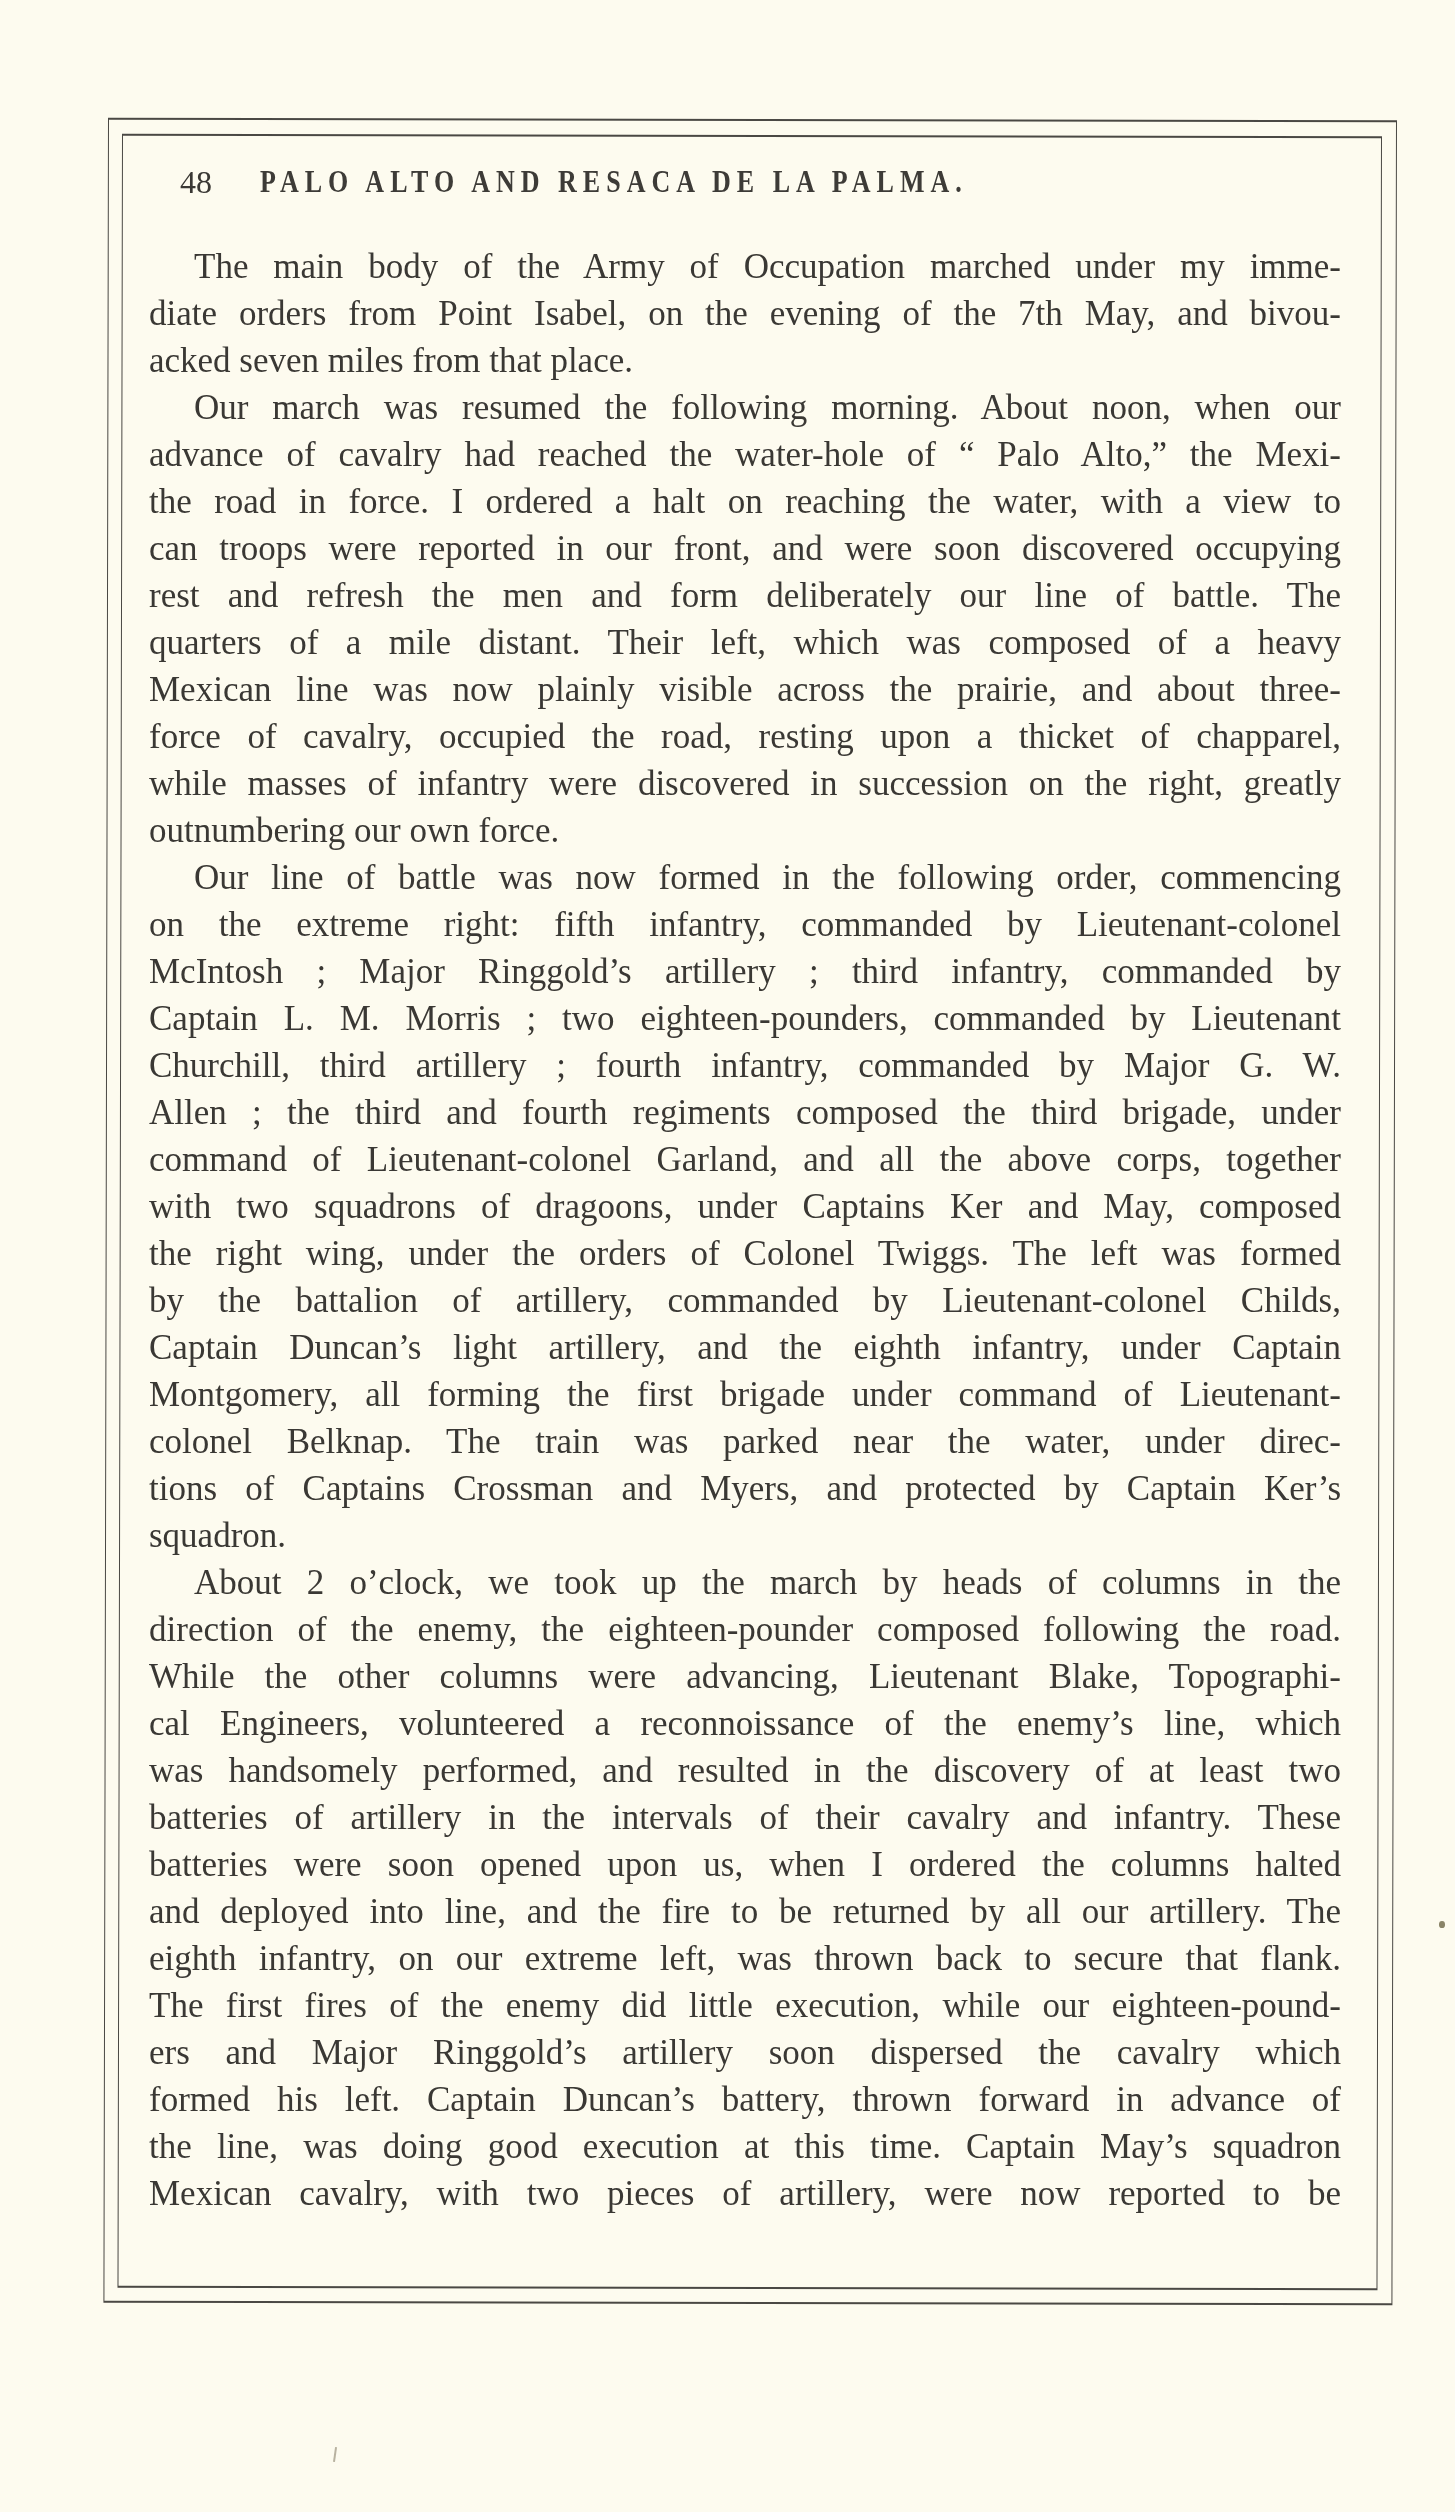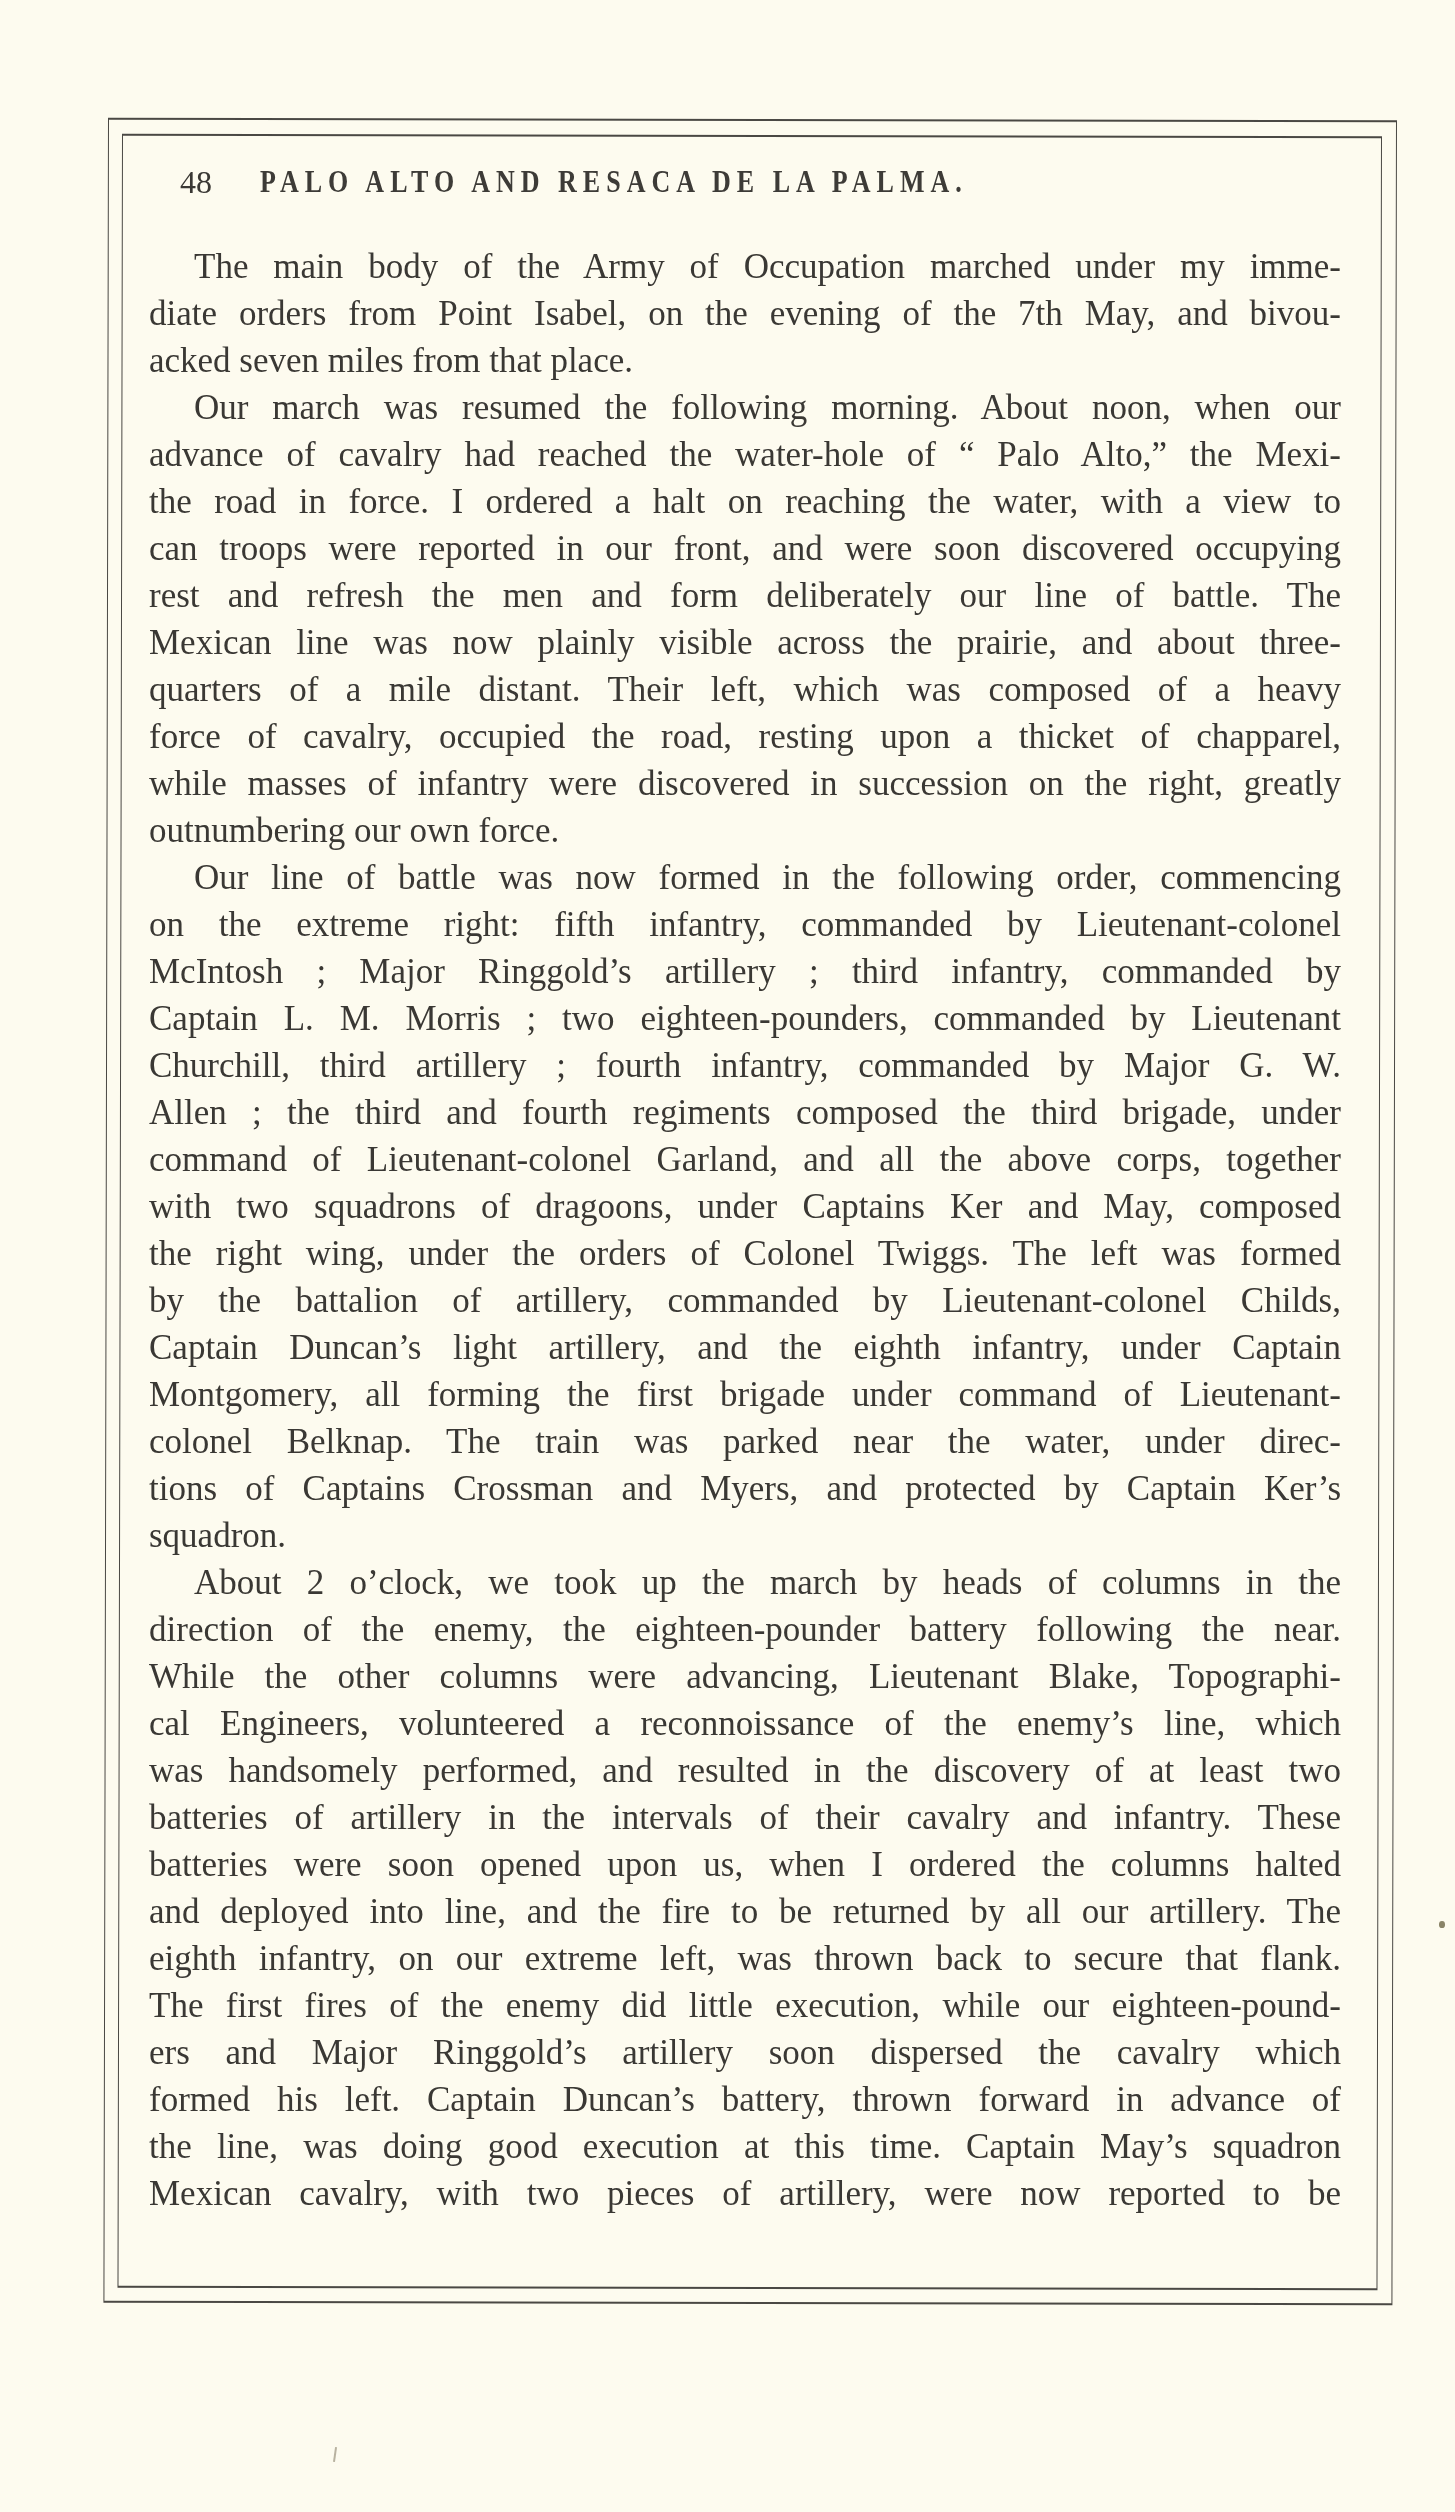--- a/index.html
+++ b/index.html
@@ -118,42 +118,42 @@
 
 <div class="text-block" id="text-block">
     <span class="line indent">The main body of the Army of Occupation marched under my imme-</span>
     <span class="line">diate orders from Point Isabel, on the evening of the 7th May, and bivou-</span>
     <span class="line last">acked seven miles from that place.</span>
     <span class="line indent">Our march was resumed the following morning.  About noon, when our</span>
     <span class="line">advance of cavalry had reached the water-hole of “ Palo Alto,” the Mexi-</span>
     <span class="line">the road in force.  I ordered a halt on reaching the water, with a view to</span>
     <span class="line">can troops were reported in our front, and were soon discovered occupying</span>
     <span class="line">rest and refresh the men and form deliberately our line of battle.  The</span>
+    <span class="line">quarters of a mile distant.  Their left, which was composed of a heavy</span>
     <span class="line">Mexican line was now plainly visible across the prairie, and about three-</span>
-    <span class="line">quarters of a mile distant.  Their left, which was composed of a heavy</span>
     <span class="line">force of cavalry, occupied the road, resting upon a thicket of chapparel,</span>
     <span class="line">while masses of infantry were discovered in succession on the right, greatly</span>
     <span class="line last">outnumbering our own force.</span>
     <span class="line indent">Our line of battle was now formed in the following order, commencing</span>
     <span class="line">on the extreme right: fifth infantry, commanded by Lieutenant-colonel</span>
     <span class="line">McIntosh ; Major Ringgold’s artillery ; third infantry, commanded by</span>
     <span class="line">Captain L. M. Morris ; two eighteen-pounders, commanded by Lieutenant</span>
     <span class="line">Churchill, third artillery ; fourth infantry, commanded by Major G. W.</span>
     <span class="line">Allen ; the third and fourth regiments composed the third brigade, under</span>
     <span class="line">command of Lieutenant-colonel Garland, and all the above corps, together</span>
     <span class="line">with two squadrons of dragoons, under Captains Ker and May, composed</span>
     <span class="line">the right wing, under the orders of Colonel Twiggs.  The left was formed</span>
     <span class="line">by the battalion of artillery, commanded by Lieutenant-colonel Childs,</span>
     <span class="line">Captain Duncan’s light artillery, and the eighth infantry, under Captain</span>
     <span class="line">Montgomery, all forming the first brigade under command of Lieutenant-</span>
     <span class="line">colonel Belknap.  The train was parked near the water, under direc-</span>
     <span class="line">tions of Captains Crossman and Myers, and protected by Captain Ker’s</span>
     <span class="line last">squadron.</span>
     <span class="line indent">About 2 o’clock, we took up the march by heads of columns in the</span>
-    <span class="line">direction of the enemy, the eighteen-pounder battery following the near.</span>
+    <span class="line">direction of the enemy, the eighteen-pounder composed following the road.</span>
     <span class="line">While the other columns were advancing, Lieutenant Blake, Topographi-</span>
     <span class="line">cal Engineers, volunteered a reconnoissance of the enemy’s line, which</span>
     <span class="line">was handsomely performed, and resulted in the discovery of at least two</span>
     <span class="line">batteries of artillery in the intervals of their cavalry and infantry.  These</span>
     <span class="line">batteries were soon opened upon us, when I ordered the columns halted</span>
     <span class="line">and deployed into line, and the fire to be returned by all our artillery.  The</span>
     <span class="line">eighth infantry, on our extreme left, was thrown back to secure that flank.</span>
     <span class="line">The first fires of the enemy did little execution, while our eighteen-pound-</span>
     <span class="line">ers and Major Ringgold’s artillery soon dispersed the cavalry which</span>
     <span class="line">formed his left.  Captain Duncan’s battery, thrown forward in advance of</span>

